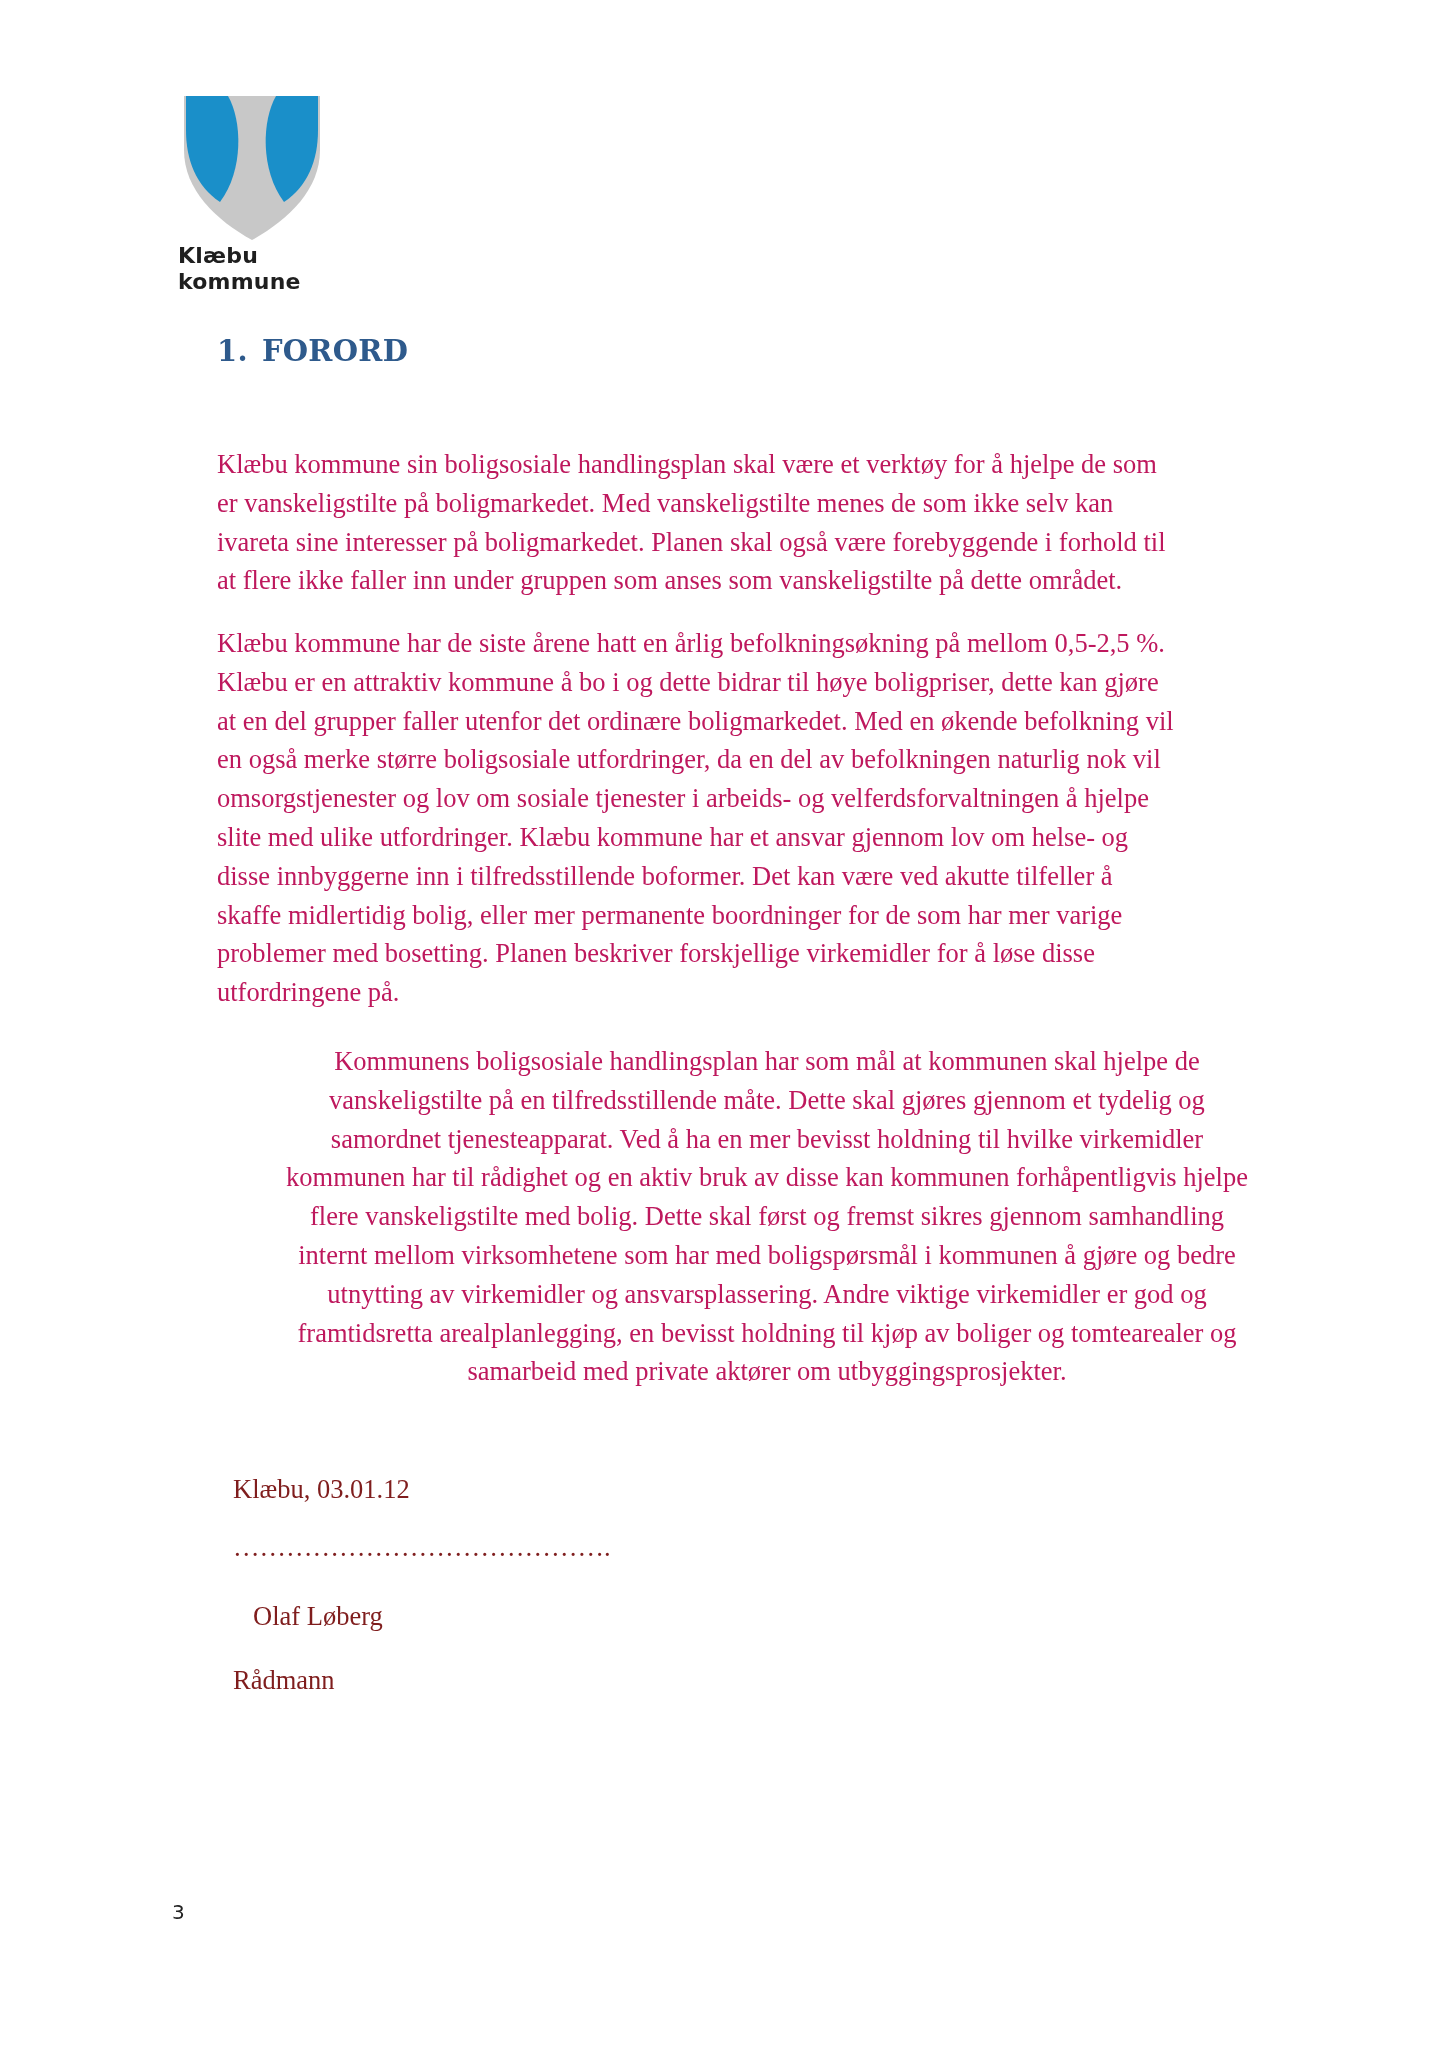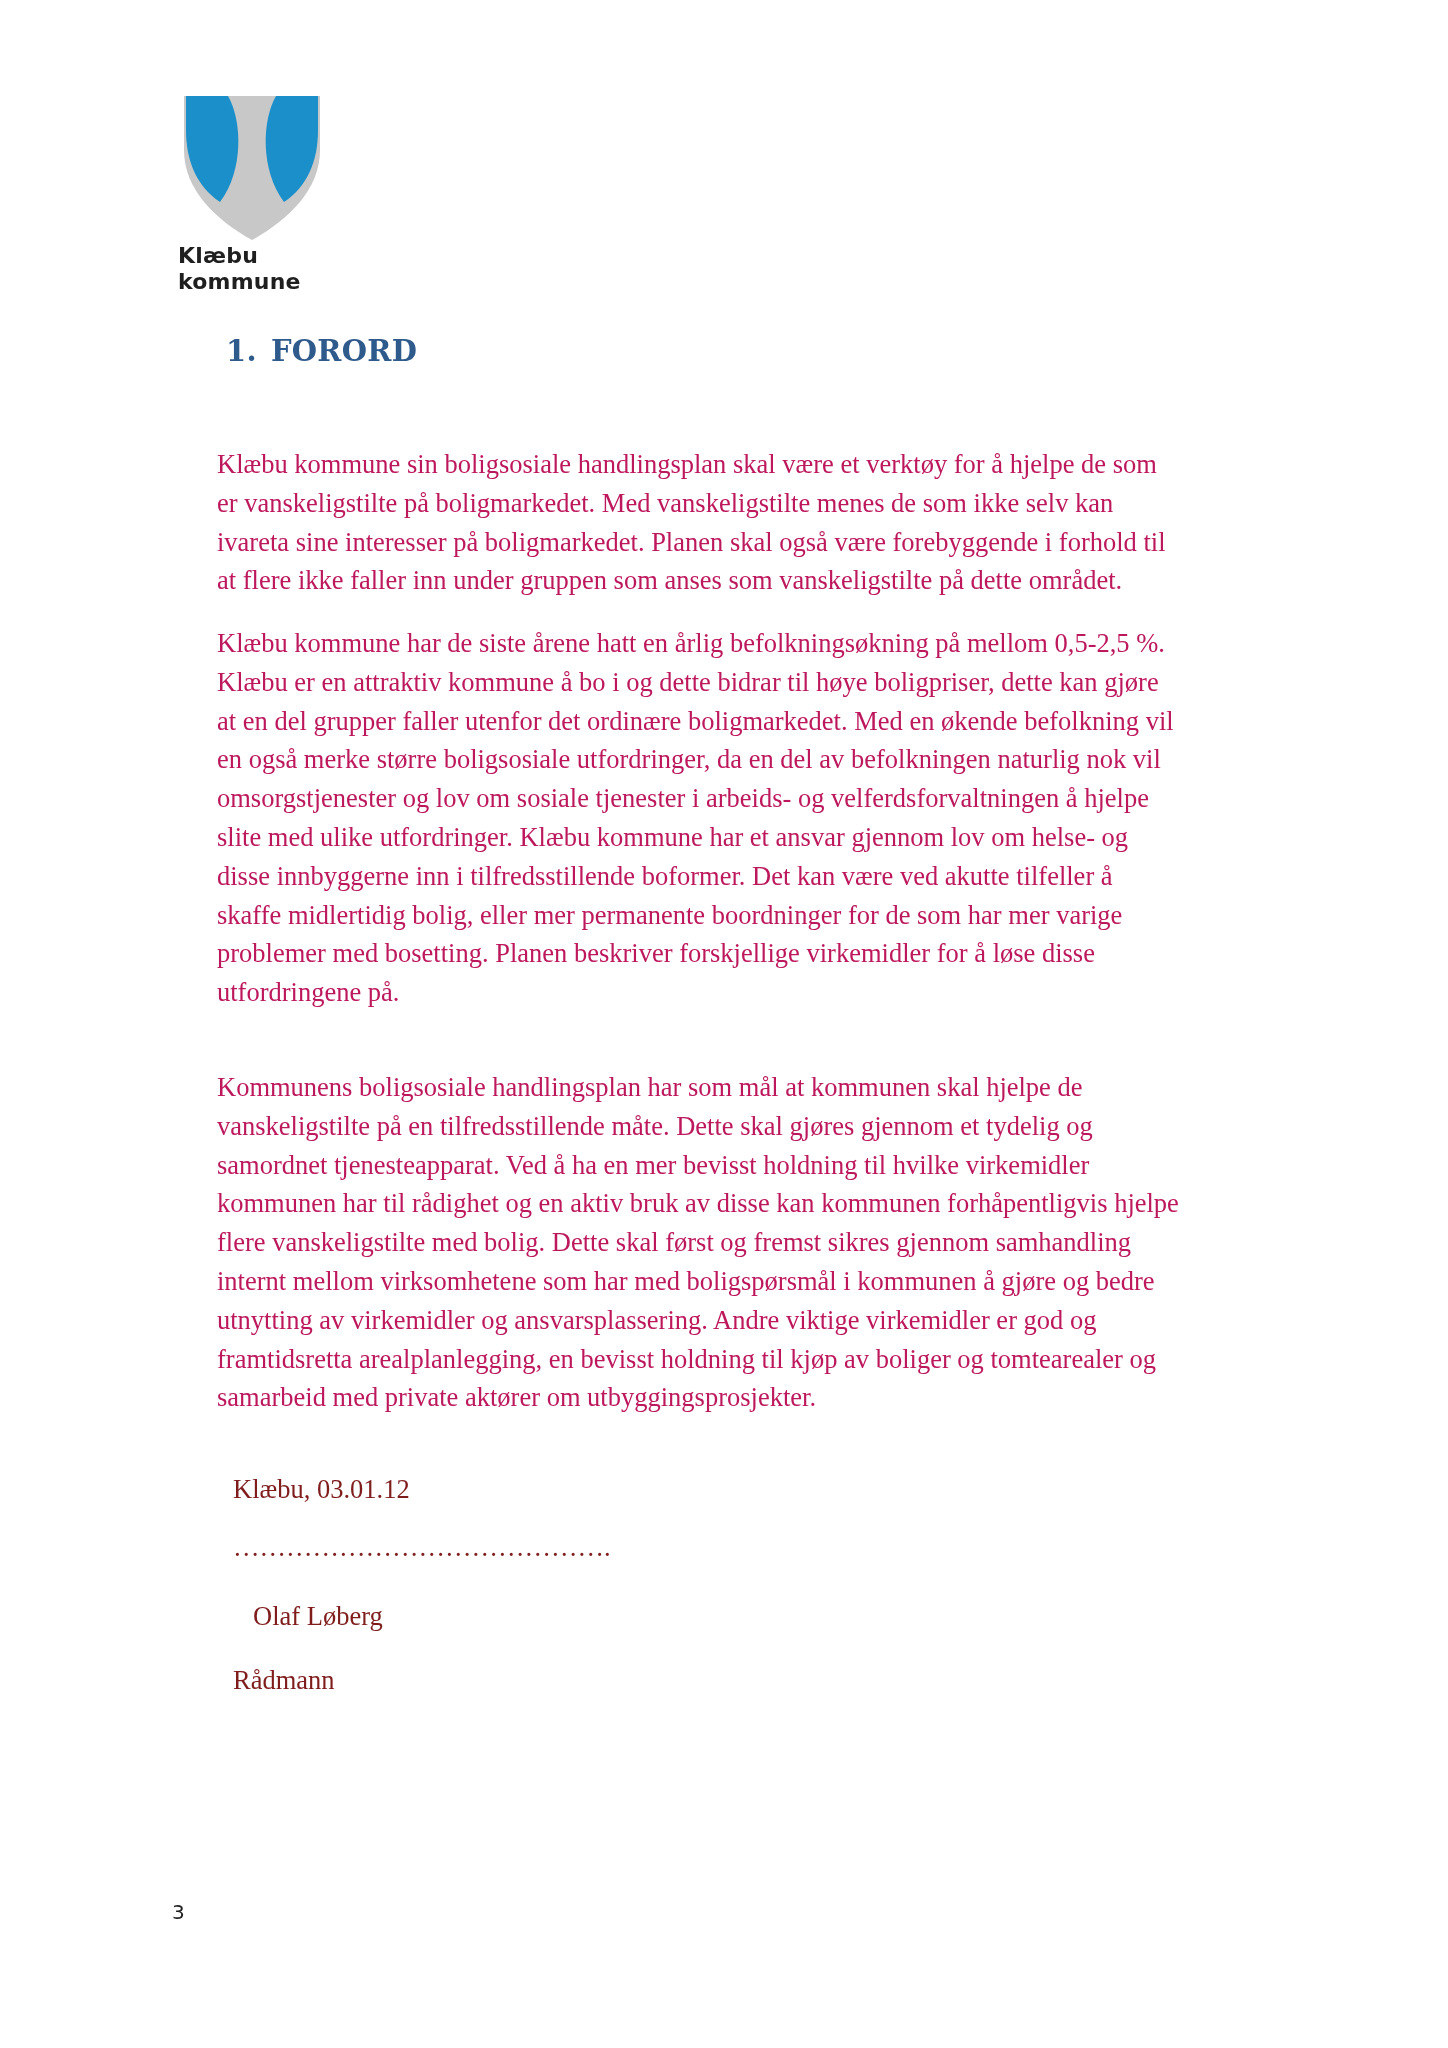--- a/index.html
+++ b/index.html
@@ -43,21 +43,21 @@
       font-size: 22px;
       color: #1f1f1f;
       letter-spacing: 0.2px;
       line-height: 26px;
     }
     .logo-line1 { top: 153px; }
     .logo-line2 { top: 179px; }
 
     .heading {
       position: absolute;
-      left: 226px;
+      left: 217px;
       top: 334px;
       margin: 0;
       font-family: "DejaVu Serif", "Liberation Serif", serif;
       font-weight: bold;
       font-size: 29px;
       color: #2e5a8c;
       letter-spacing: 0.3px;
       white-space: nowrap;
     }
     .heading .num { margin-right: 14px; }
@@ -70,21 +70,21 @@
       font-size: 26.5px;
       line-height: 38.8px;
       color: #be185d;
     }
     .line {
       display: block;
       white-space: nowrap;
     }
     .p1 { top: 445px; }
     .p2 { top: 624px; }
-    .p3 { top: 1068px; }
+    .p3 { top: 1042px; text-align: center; }
 
     .sig {
       position: absolute;
       left: 233px;
       font-family: Liberation Serif, serif;
       font-size: 26.5px;
       line-height: 38px;
       color: #7f1d1d;
       white-space: nowrap;
     }

